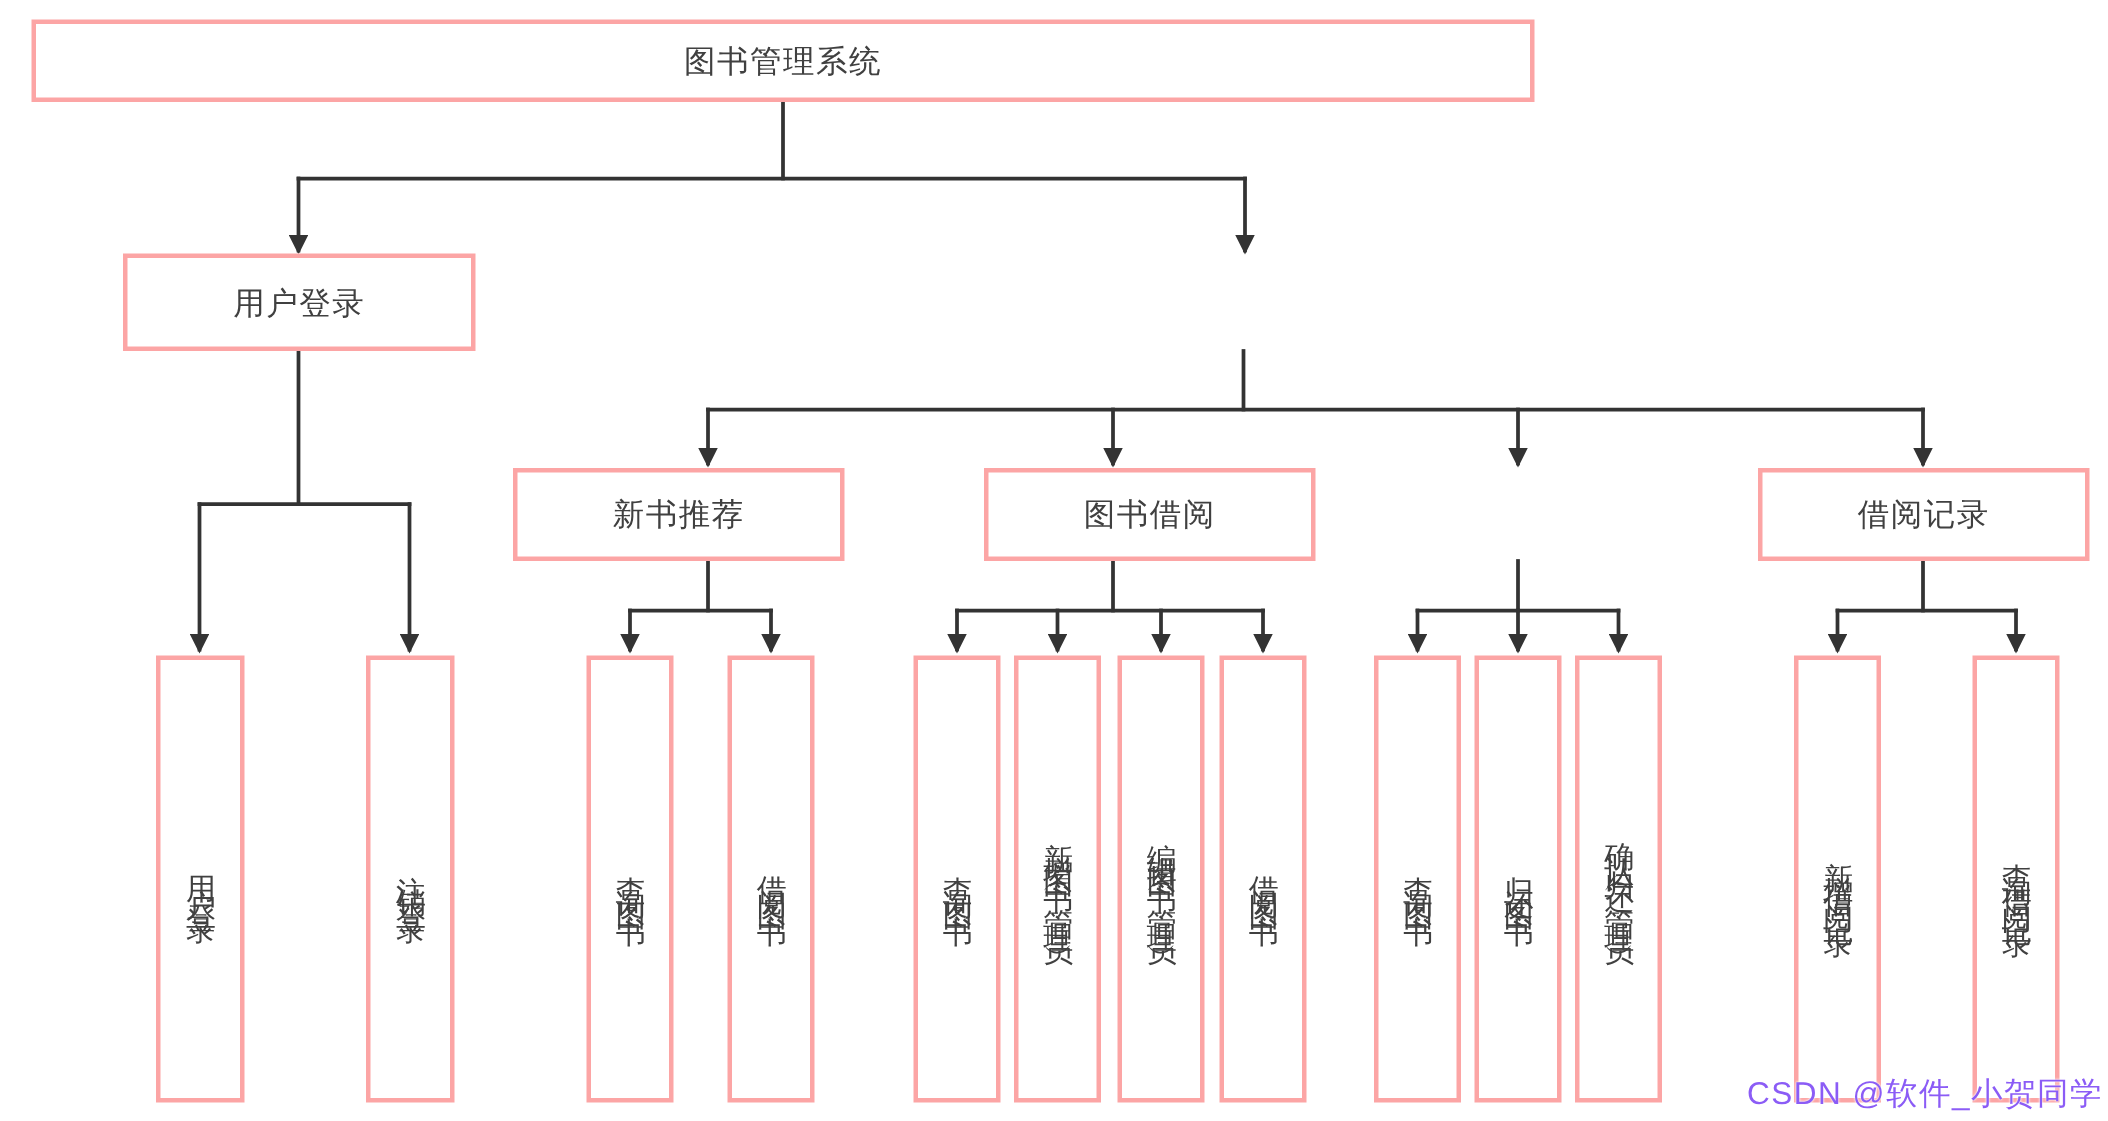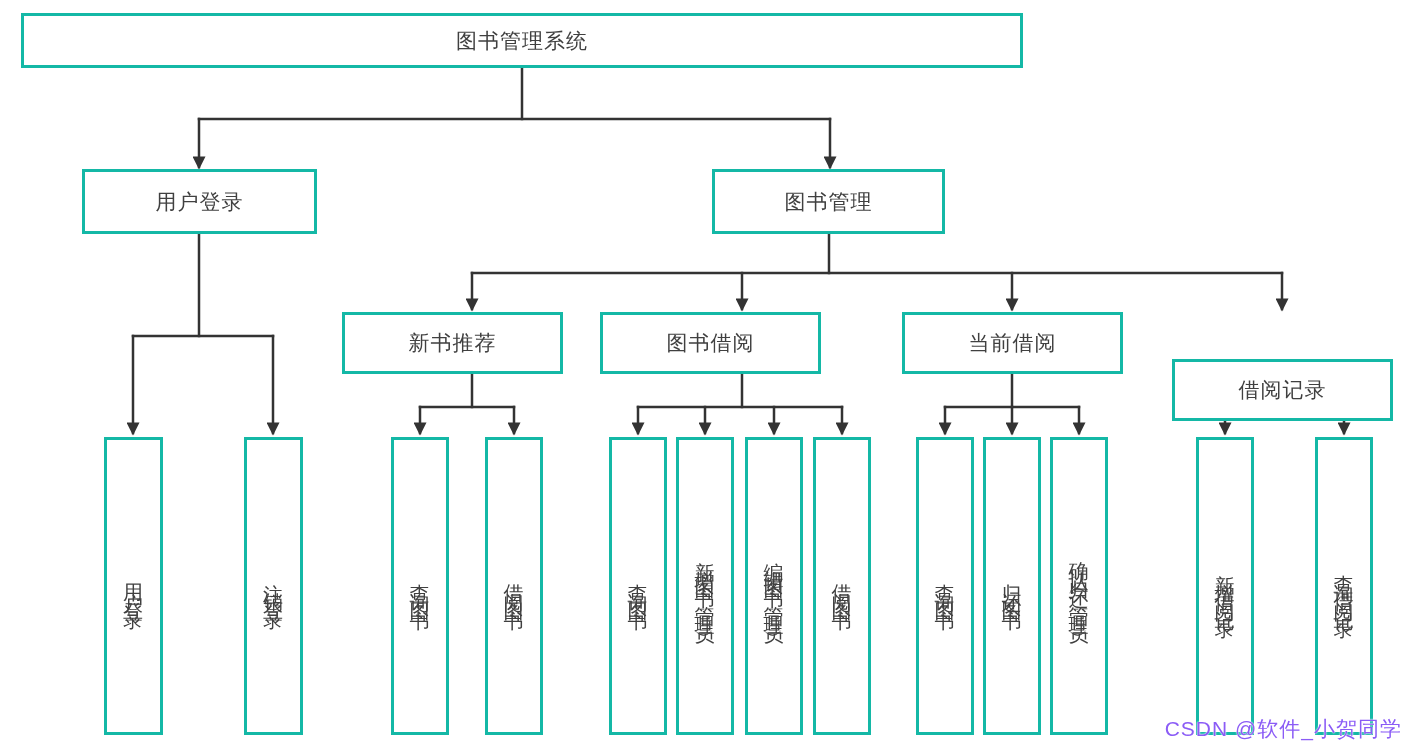--- a/index.html
+++ b/index.html
@@ -7,21 +7,21 @@
     position:relative;
     width:1405px;height:747px;
     background:#ffffff;
     font-family:"Liberation Sans", sans-serif;
     overflow:hidden;
   }
   #connectors{position:absolute;left:0;top:0;width:1405px;height:747px;}
   .node{
     position:absolute;
     box-sizing:border-box;
-    border:3px solid #14b8a6;
+    border:3px solid #fca5a5;
     background:#ffffff;
     display:flex;
     align-items:center;
     justify-content:center;
     color:#404040;
     text-align:right;
   }
   .h-node{font-size:21px;letter-spacing:1px;}
   .v-node span{
     writing-mode:vertical-rl;
@@ -98,34 +98,28 @@
     </g>
   </svg>
 
   <div class="node h-node" style="left:21px;top:13px;width:1002px;height:55px;">
     <span>图书管理系统</span>
   </div>
 
   <div class="node h-node" style="left:82px;top:169px;width:235px;height:65px;">
     <span>用户登录</span>
   </div>
-  <div class="node h-node" style="left:712px;top:169px;width:233px;height:65px;">
-    <span>图书管理</span>
-  </div>
 
   <div class="node h-node" style="left:342px;top:312px;width:221px;height:62px;">
     <span>新书推荐</span>
   </div>
-  <div class="node h-node" style="left:600px;top:312px;width:221px;height:62px;">
+  <div class="node h-node" style="left:656px;top:312px;width:221px;height:62px;">
     <span>图书借阅</span>
   </div>
-  <div class="node h-node" style="left:902px;top:312px;width:221px;height:62px;">
-    <span>当前借阅</span>
-  </div>
-  <div class="node h-node" style="left:1172px;top:312px;width:221px;height:62px;margin-top:47px;">
+  <div class="node h-node" style="left:1172px;top:312px;width:221px;height:62px;">
     <span>借阅记录</span>
   </div>
 
   <div class="node v-node" style="left:104px;top:437px;width:59px;height:298px;">
     <span>用户登录</span>
   </div>
   <div class="node v-node" style="left:244px;top:437px;width:59px;height:298px;">
     <span>注销登录</span>
   </div>
 

